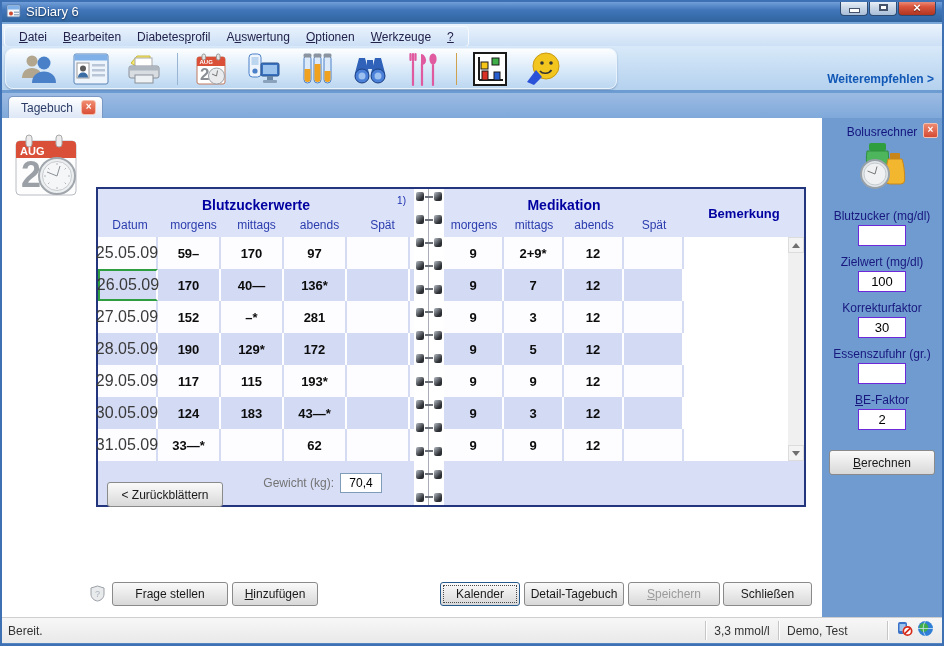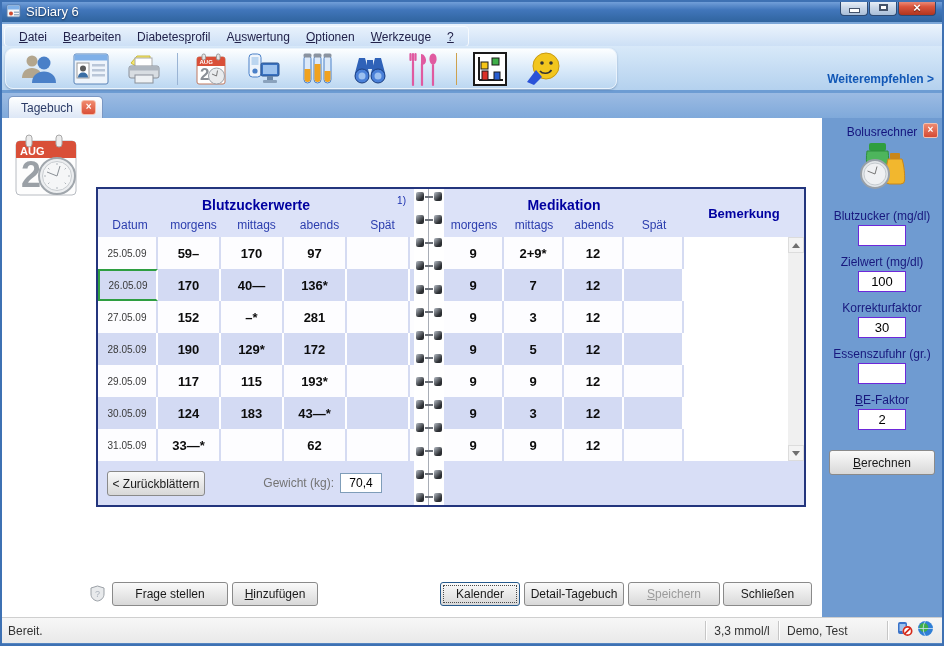--- a/index.html
+++ b/index.html
@@ -68,40 +68,40 @@
   .rhead{display:flex;}
   .med-head{width:240px;}
   .bem-head{flex:1;display:flex;align-items:center;justify-content:center;}
   .bem-head .ptitle{font-size:13px;}
   .prows{flex:none;}
   .prows-wrap{display:flex;height:224px;flex:none;}
   .drow{display:flex;height:32px;background:#fdfdff;}
   .drow.alt{background:#d3daf3;}
   .cell{display:flex;align-items:center;justify-content:center;box-sizing:border-box;border-right:2px solid #d5dbf2;}
   .drow.alt .cell{border-right-color:#fff;}
-  .cell.date{width:60px;font-size:10px;color:#3a3a3a;}
+  .cell.date{width:60px;font-size:16px;color:#3a3a3a;}
   .cell.val{width:63px;font-weight:bold;font-size:13px;color:#0c0c0c;}
   .cell.med{width:60px;}
   .cell.sel{border:2px solid #2e9e41;}
   .bem-block{flex:1;background:#fff;display:flex;justify-content:flex-end;}
   .vscroll{width:16px;background:#f0f0f0;display:flex;flex-direction:column;justify-content:space-between;}
   .sb-btn{height:16px;background:#f3f3f3;border:1px solid #dcdcdc;box-sizing:border-box;
     display:flex;align-items:center;justify-content:center;cursor:pointer;}
   .tri{width:0;height:0;border-left:4px solid transparent;border-right:4px solid transparent;}
   .tri.up{border-bottom:5px solid #6f6f6f;}
   .tri.down{border-top:5px solid #6f6f6f;}
   .pfoot{height:44px;background:#d8def6;flex:none;position:relative;}
   
   .btn{background:linear-gradient(#fafafa,#ebebeb 45%,#d8d8d8);border:1px solid #8a8a8a;border-radius:3px;
     font-size:12px;color:#1a1a1a;display:flex;align-items:center;justify-content:center;box-sizing:border-box;cursor:pointer;}
   .btn u{text-decoration:underline;}
   .btn.focused{border-color:#26598b;outline:1px dotted #4a4a4a;outline-offset:-4px;}
   .btn.disabled{color:#9b9b9b;cursor:default;}
   .tbl-btn{position:absolute;height:25px;}
-  .tbl-btn.back{left:9px;top:10px;width:98px;}
+  .tbl-btn.back{left:9px;top:21px;width:116px;}
   .tbl-btn.fwd{right:12px;top:9px;width:100px;}
   .gewicht{position:absolute;right:32px;top:12px;display:flex;align-items:center;gap:6px;}
   .glabel{font-size:12px;color:#737373;}
   .ginput{width:40px;height:18px;border:1px solid #7f9db9;font-size:12px;text-align:center;
     font-family:"Liberation Sans",sans-serif;padding:0;}
   .fnote{position:absolute;left:10px;top:10px;font-size:11px;color:#1a2fae;}
   .action-btn{position:absolute;height:24px;top:464px;}
   .shield{position:absolute;left:88px;top:467px;}
   
   .sidebar{position:absolute;left:822px;top:118px;width:120px;height:499px;background:#6f9bd1;

